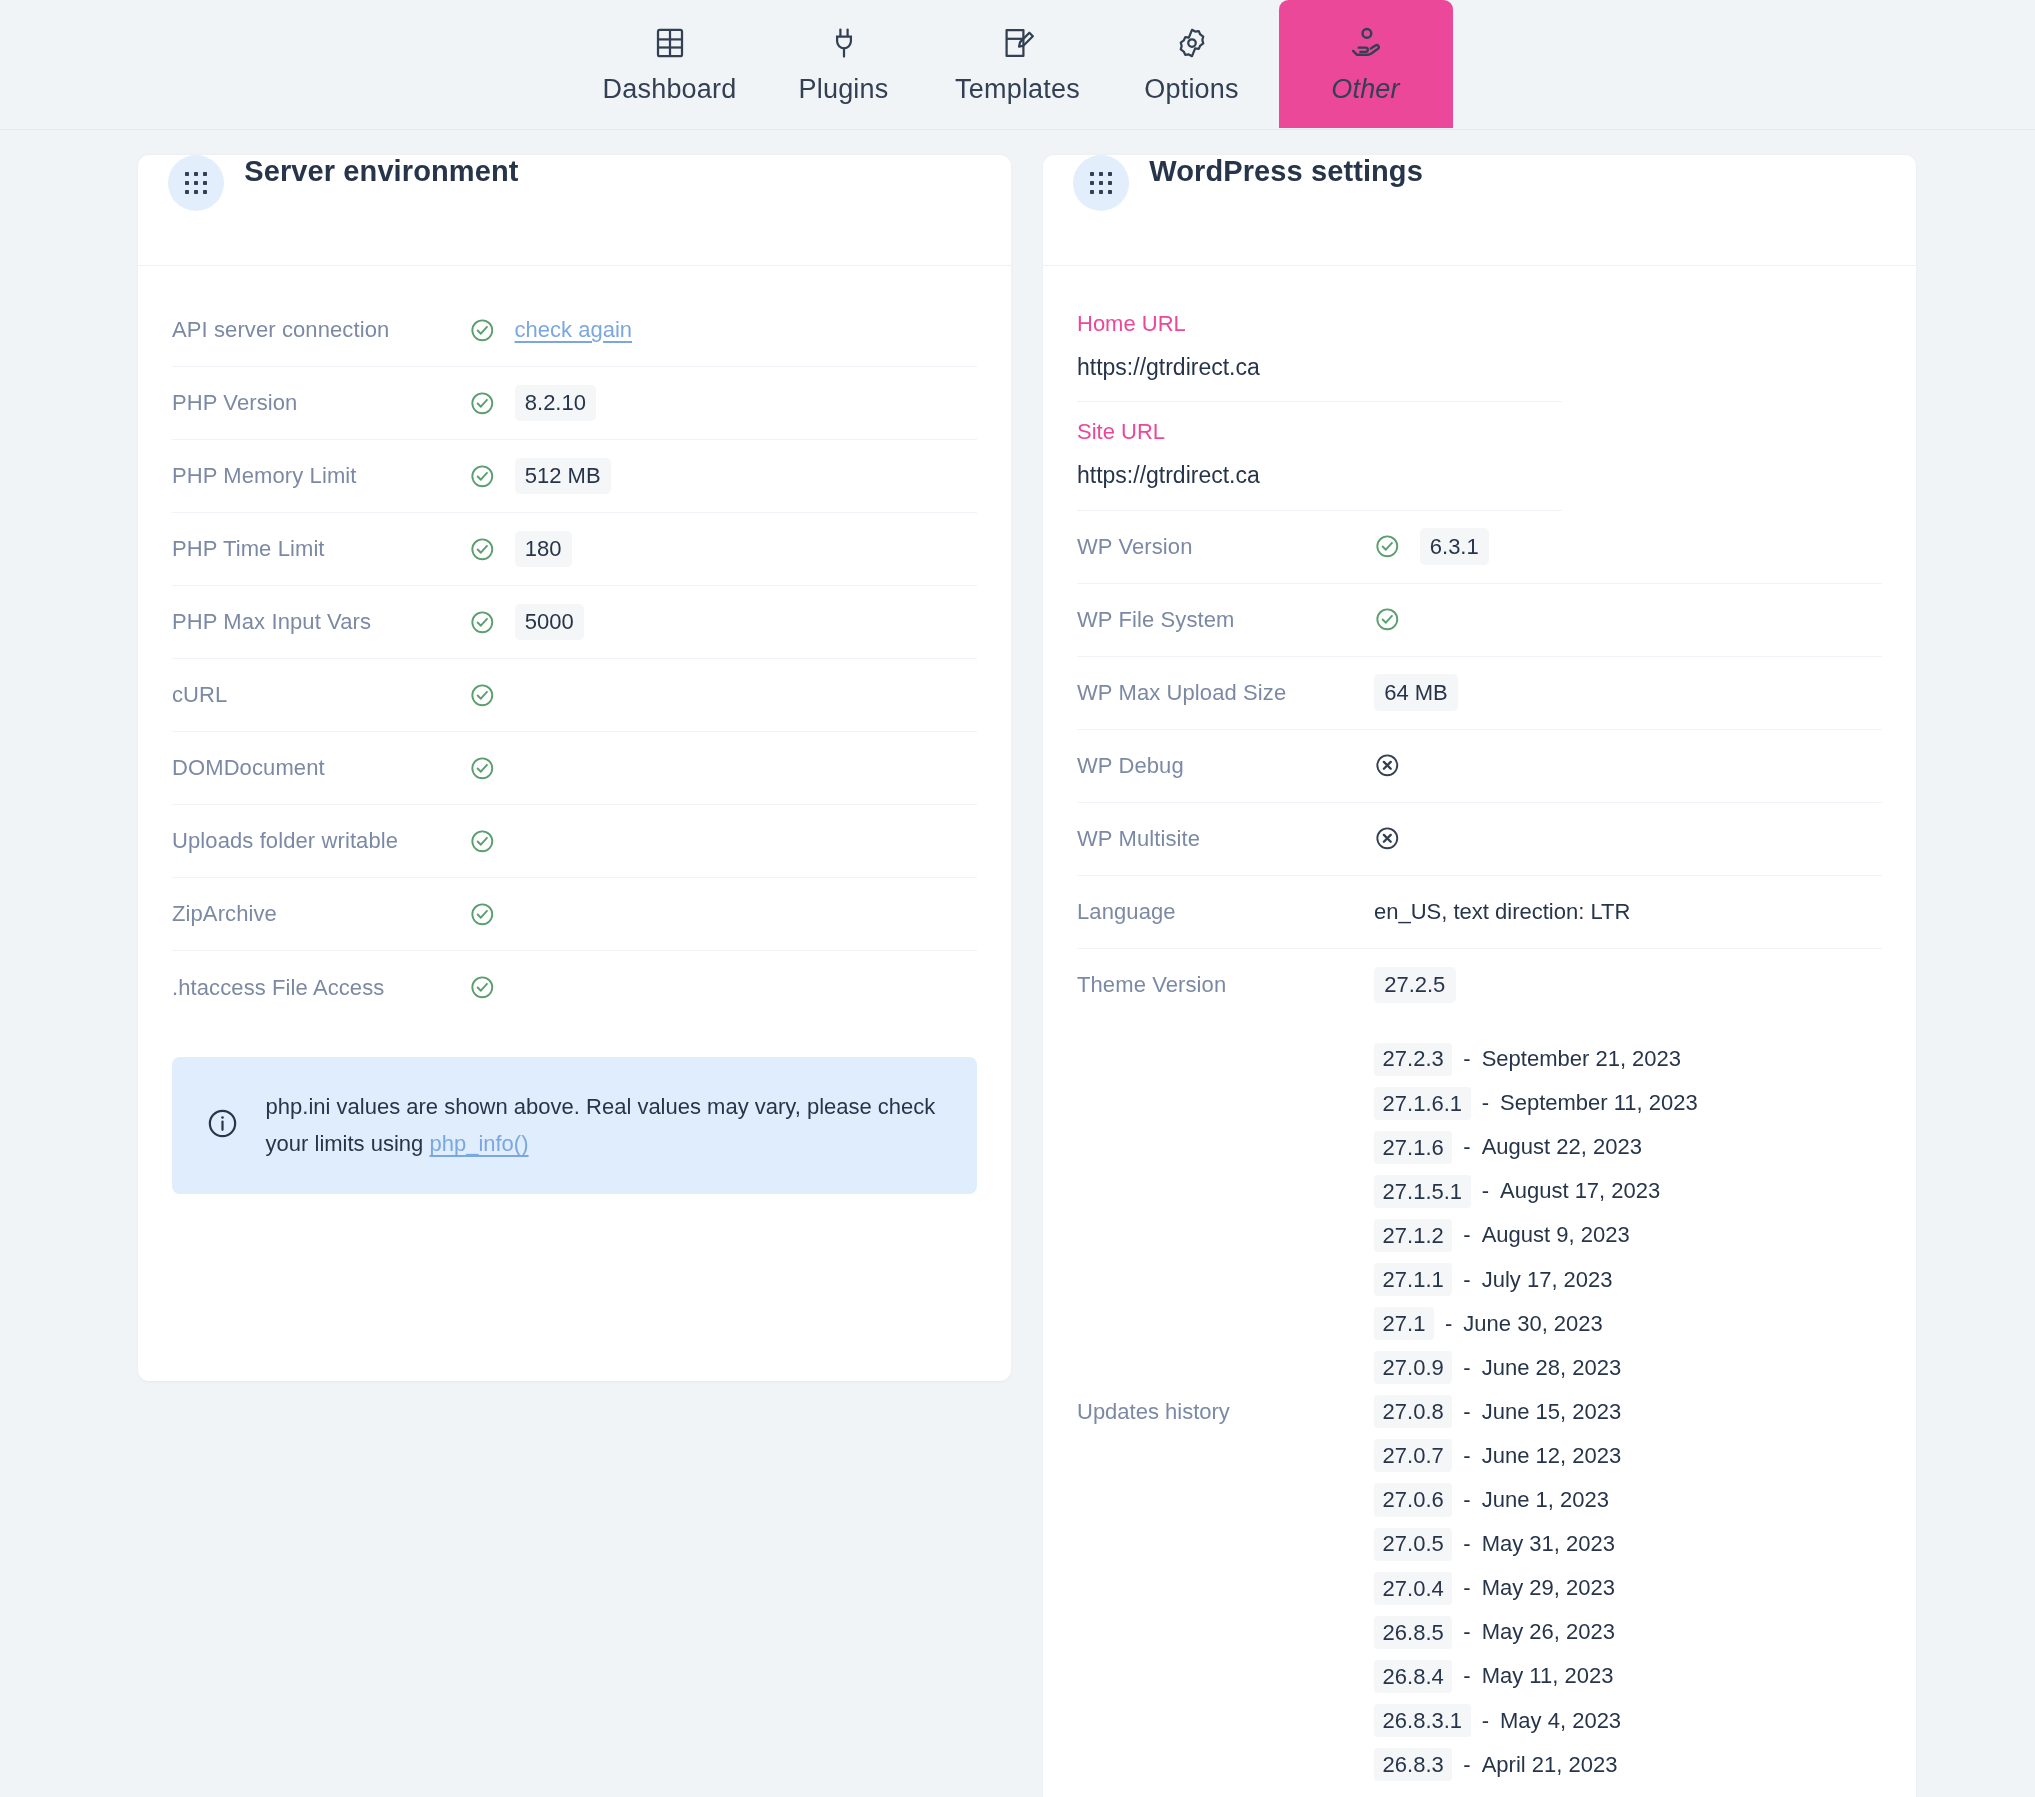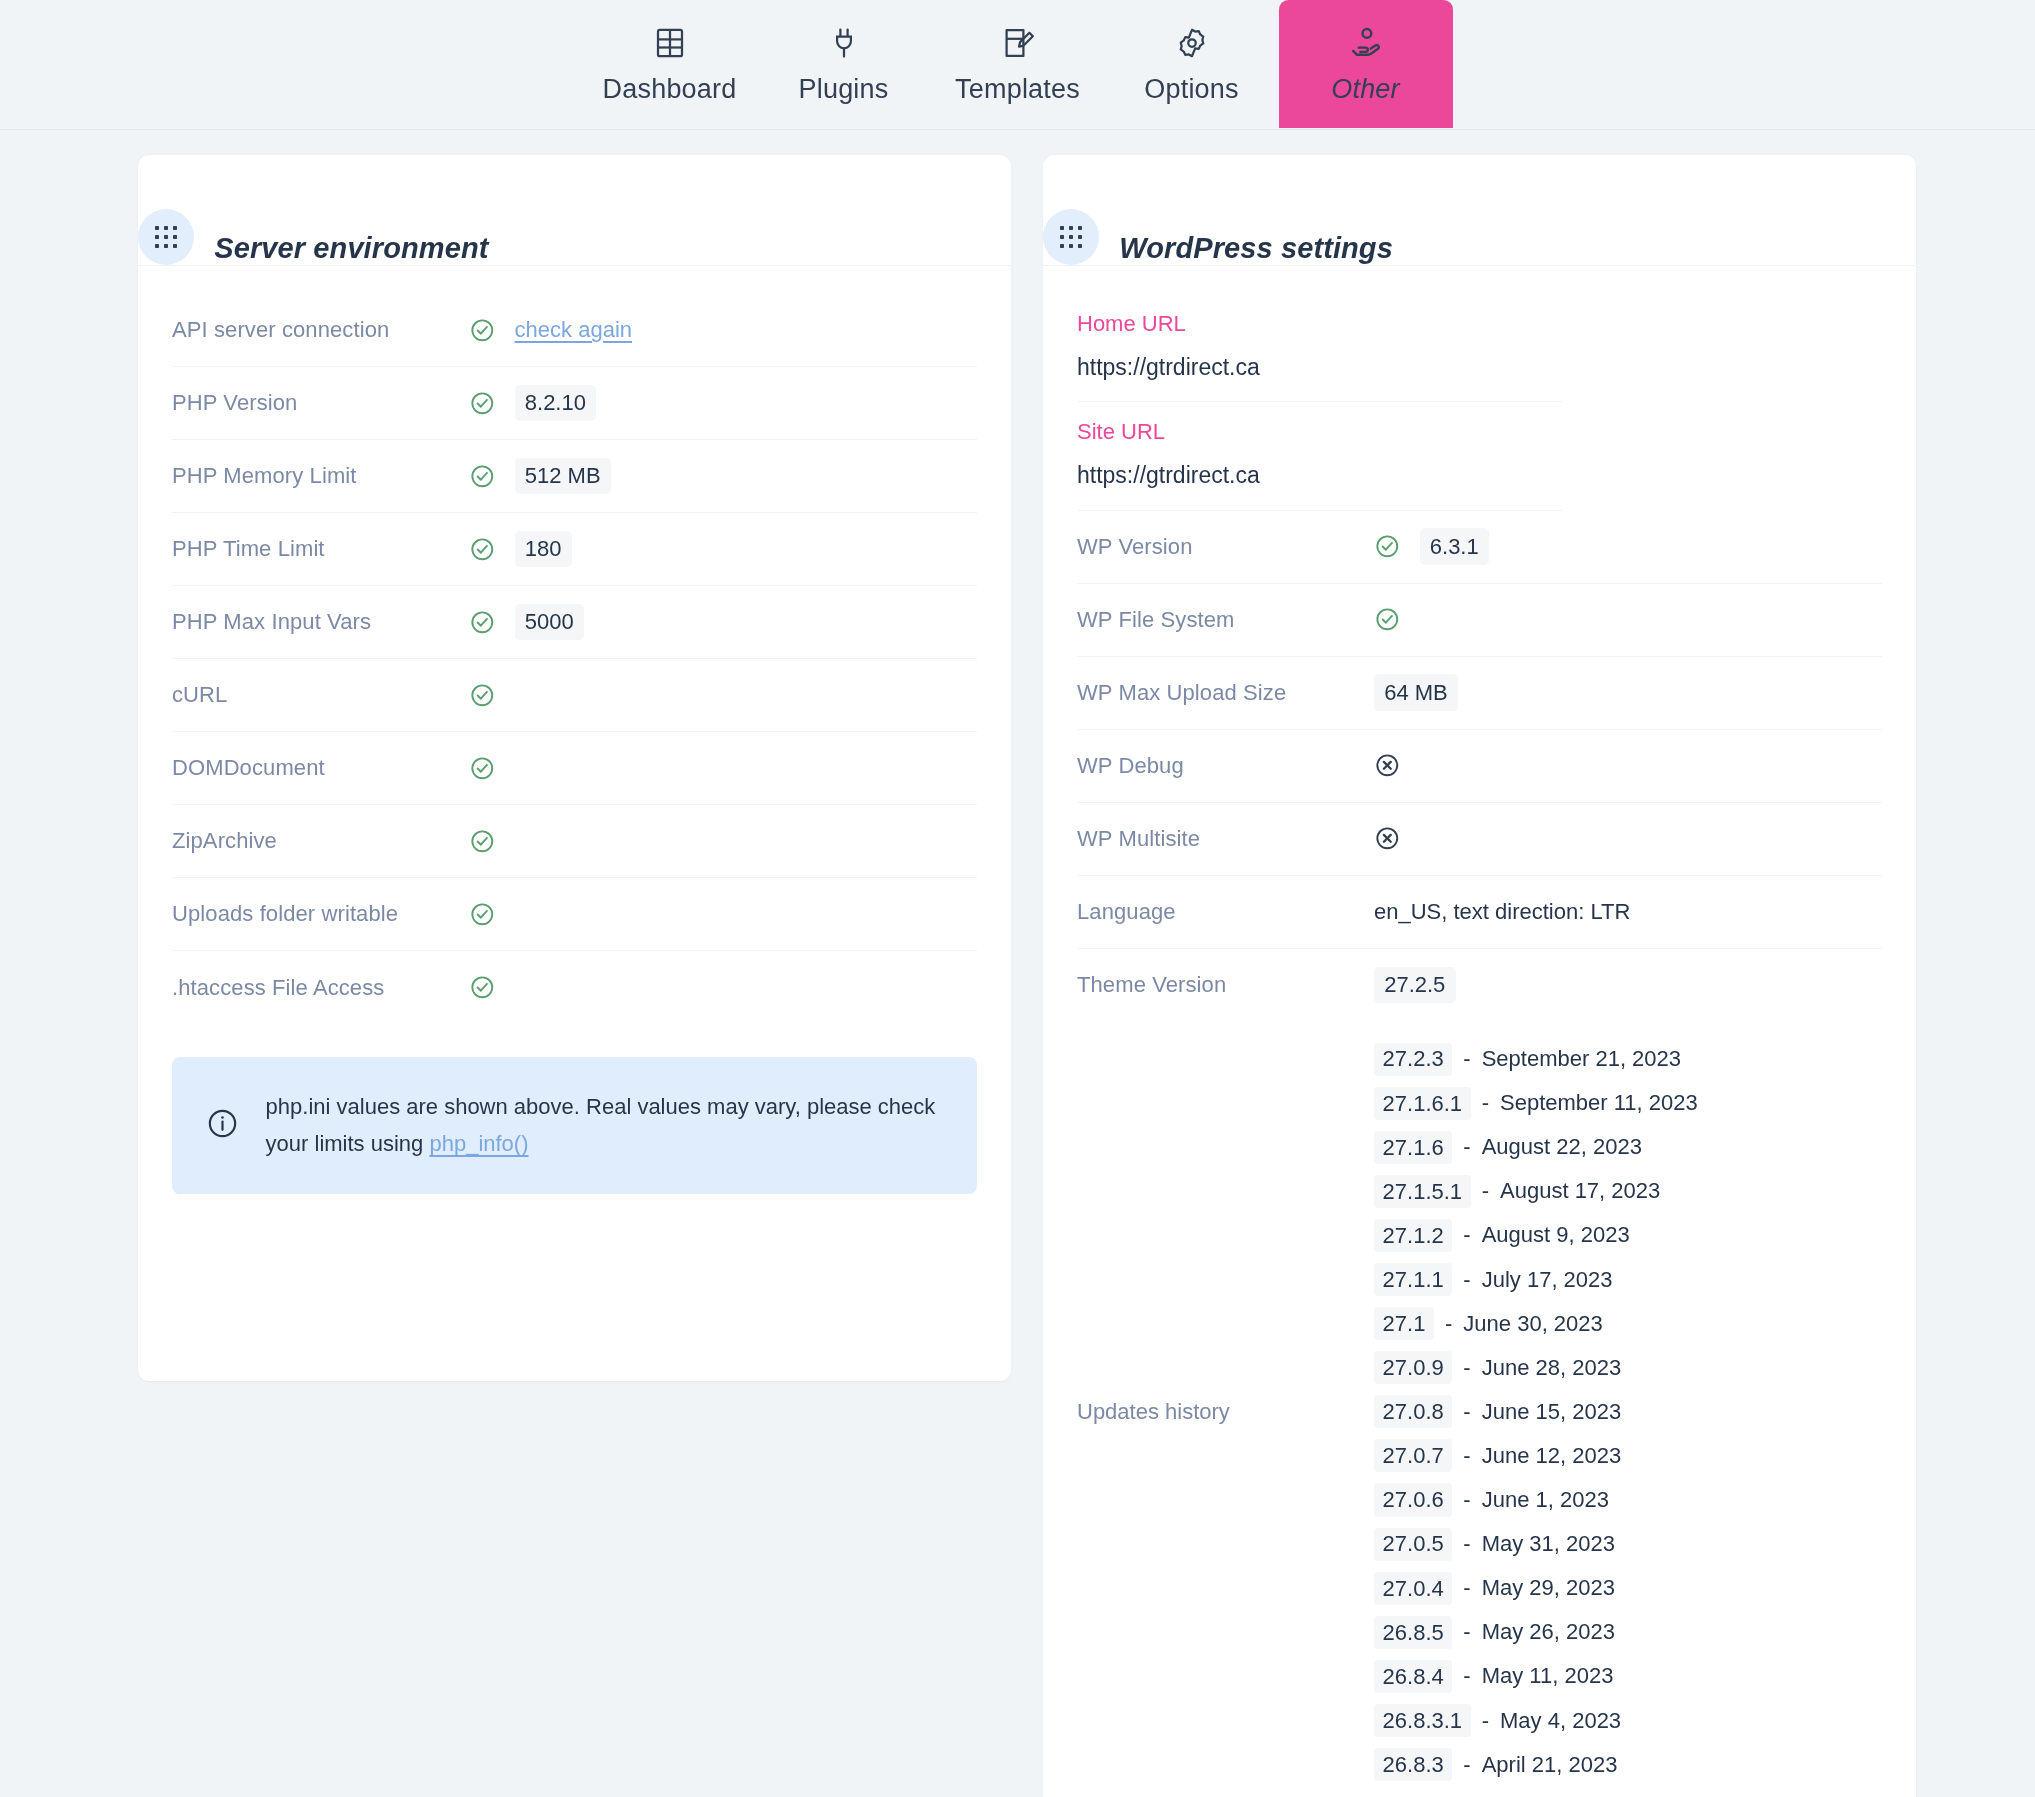--- a/index.html
+++ b/index.html
@@ -74,24 +74,24 @@
     border-radius: 11px;
     box-shadow: 0 0.8px 2.3px rgba(40,60,90,0.06);
     overflow: hidden;
   }
   .card-left  { left: 138px;  top: 25px; width: 873px; height: 1226px; }
   .card-right { left: 1043px; top: 25px; width: 873px; height: 1751px; }
 
   .card-header {
     height: 111px;
     display: flex;
-    align-items: flex-end;
+    align-items: flex-start;
+    padding-left: 30px;
     gap: 20.3px;
     border-bottom: 1.6px solid #eef1f5;
-    font-style: italic;
   }
   .handle-circle {
     width: 56px;
     height: 56px;
     border-radius: 50%;
     background: #e3eefc;
     display: flex;
     align-items: center;
     justify-content: center;
     cursor: grab;
@@ -401,32 +401,32 @@
             <span class="row-right">
               <span class="status">
                 <svg width="26.6" height="26.6" viewBox="0 0 24 24" fill="none" stroke="#5b9e6f" stroke-width="1.7">
                   <circle cx="12" cy="12" r="9"></circle>
                   <polyline points="7.8,12.2 10.7,15.1 16.2,8.9" stroke-linecap="round" stroke-linejoin="round"></polyline>
                 </svg>
               </span>
             </span>
           </div>
           <div class="row">
+            <span class="row-label">Uploads folder writable</span>
+            <span class="row-right">
+              <span class="status">
+                <svg width="26.6" height="26.6" viewBox="0 0 24 24" fill="none" stroke="#5b9e6f" stroke-width="1.7">
+                  <circle cx="12" cy="12" r="9"></circle>
+                  <polyline points="7.8,12.2 10.7,15.1 16.2,8.9" stroke-linecap="round" stroke-linejoin="round"></polyline>
+                </svg>
+              </span>
+            </span>
+          </div>
+          <div class="row">
             <span class="row-label">ZipArchive</span>
-            <span class="row-right">
-              <span class="status">
-                <svg width="26.6" height="26.6" viewBox="0 0 24 24" fill="none" stroke="#5b9e6f" stroke-width="1.7">
-                  <circle cx="12" cy="12" r="9"></circle>
-                  <polyline points="7.8,12.2 10.7,15.1 16.2,8.9" stroke-linecap="round" stroke-linejoin="round"></polyline>
-                </svg>
-              </span>
-            </span>
-          </div>
-          <div class="row">
-            <span class="row-label">Uploads folder writable</span>
             <span class="row-right">
               <span class="status">
                 <svg width="26.6" height="26.6" viewBox="0 0 24 24" fill="none" stroke="#5b9e6f" stroke-width="1.7">
                   <circle cx="12" cy="12" r="9"></circle>
                   <polyline points="7.8,12.2 10.7,15.1 16.2,8.9" stroke-linecap="round" stroke-linejoin="round"></polyline>
                 </svg>
               </span>
             </span>
           </div>
           <div class="row">

